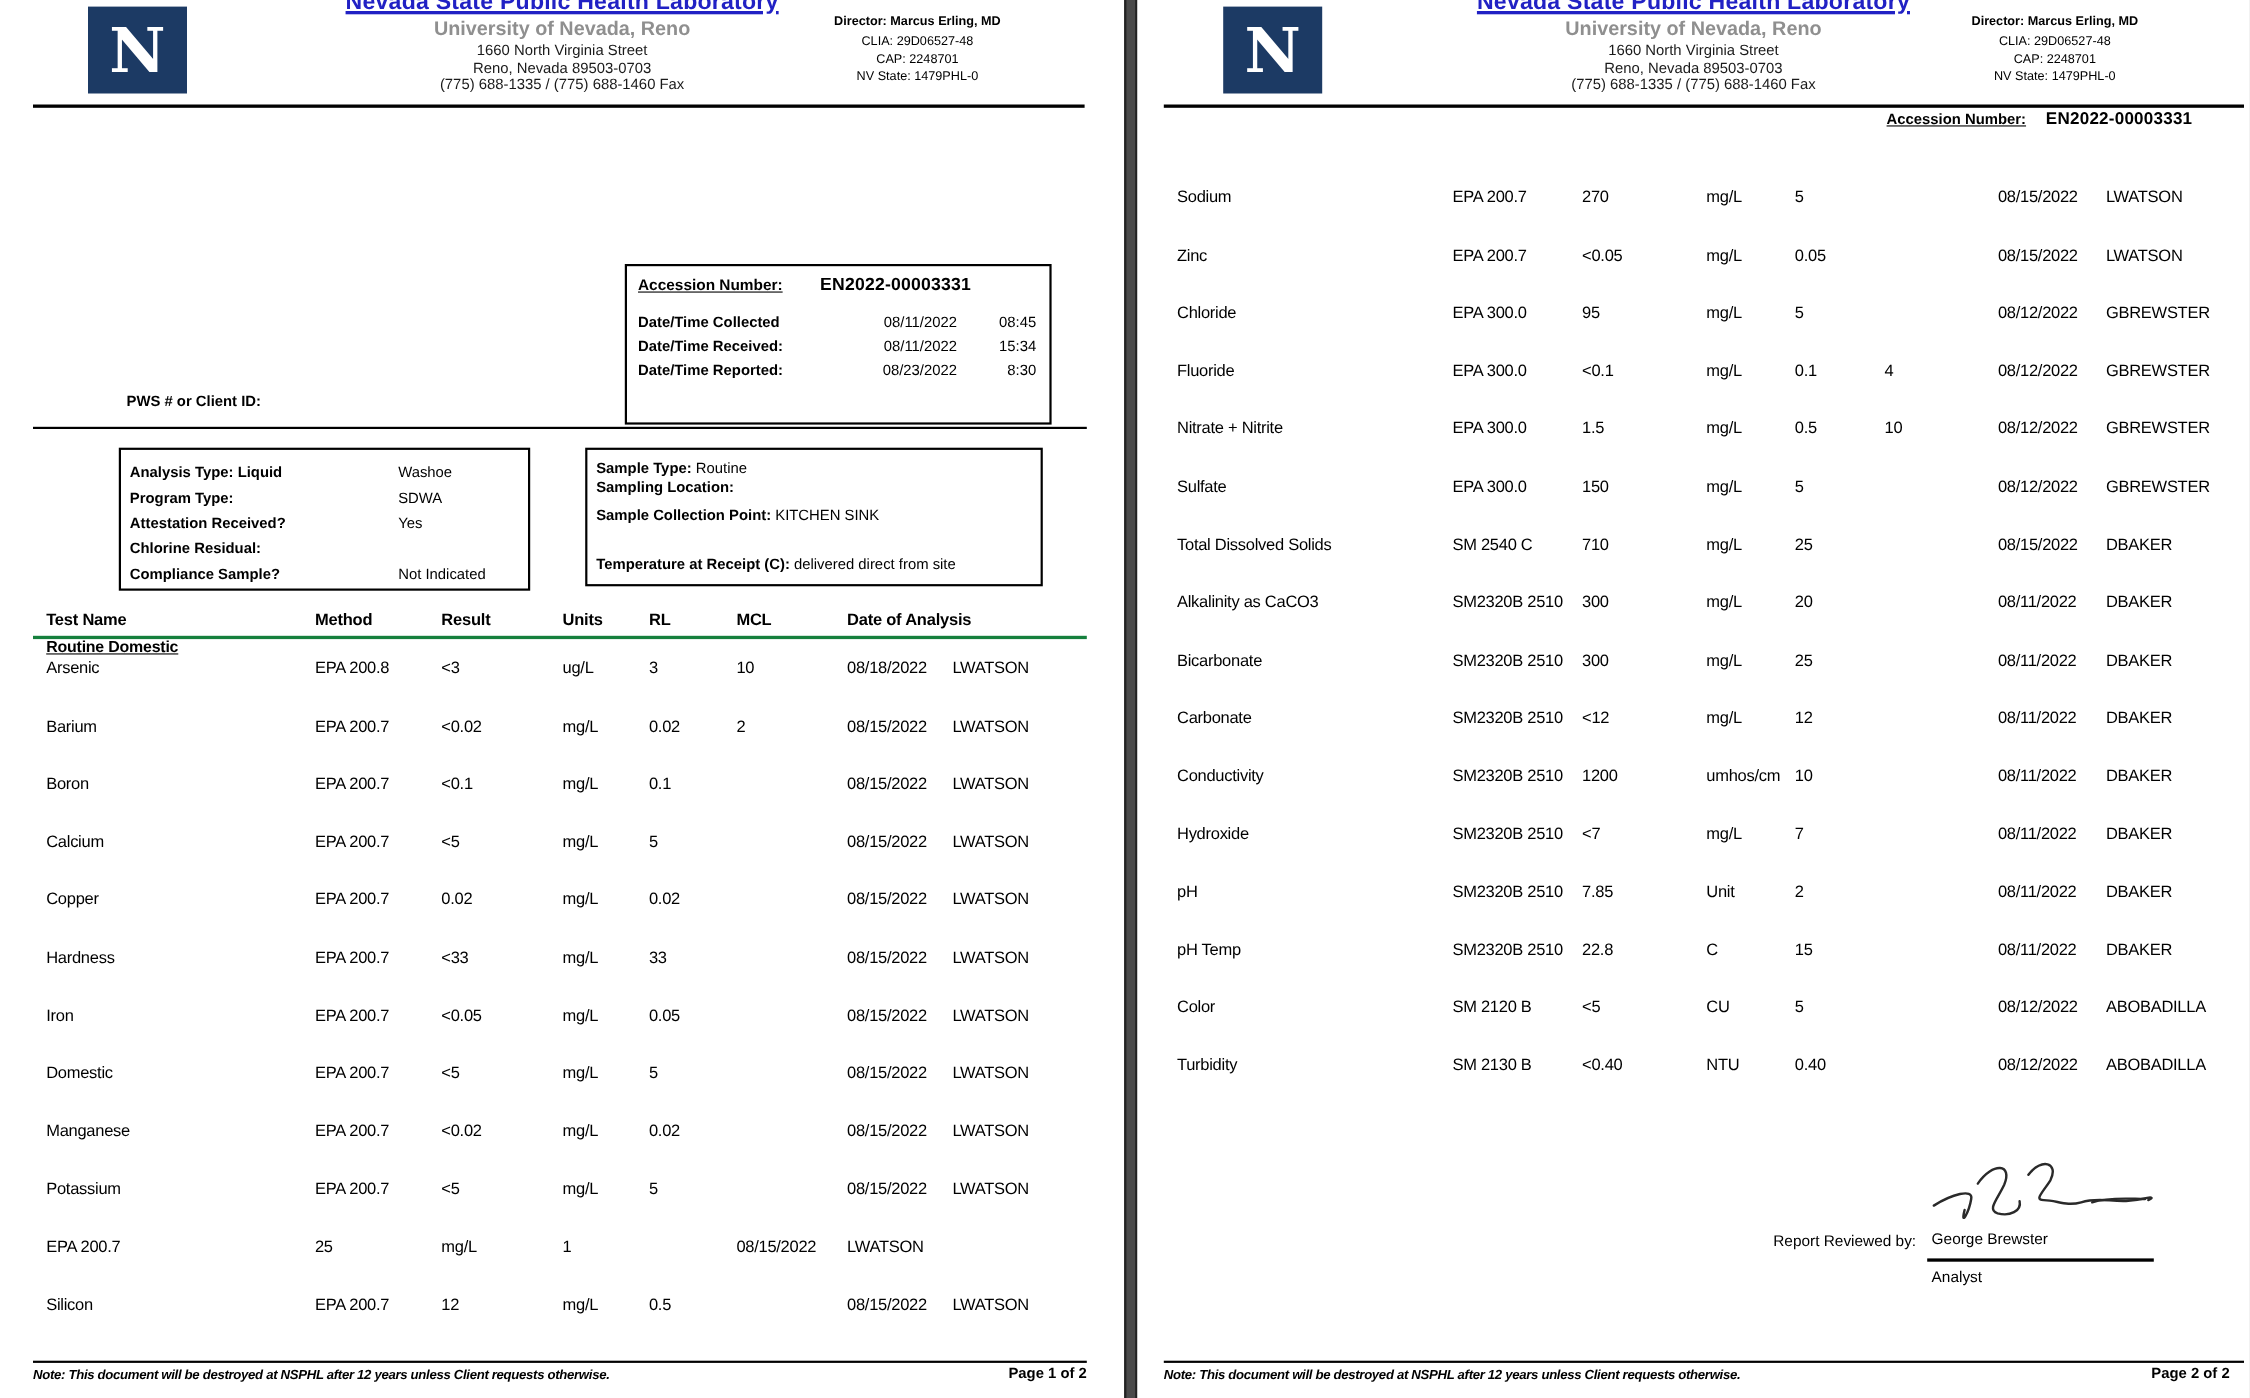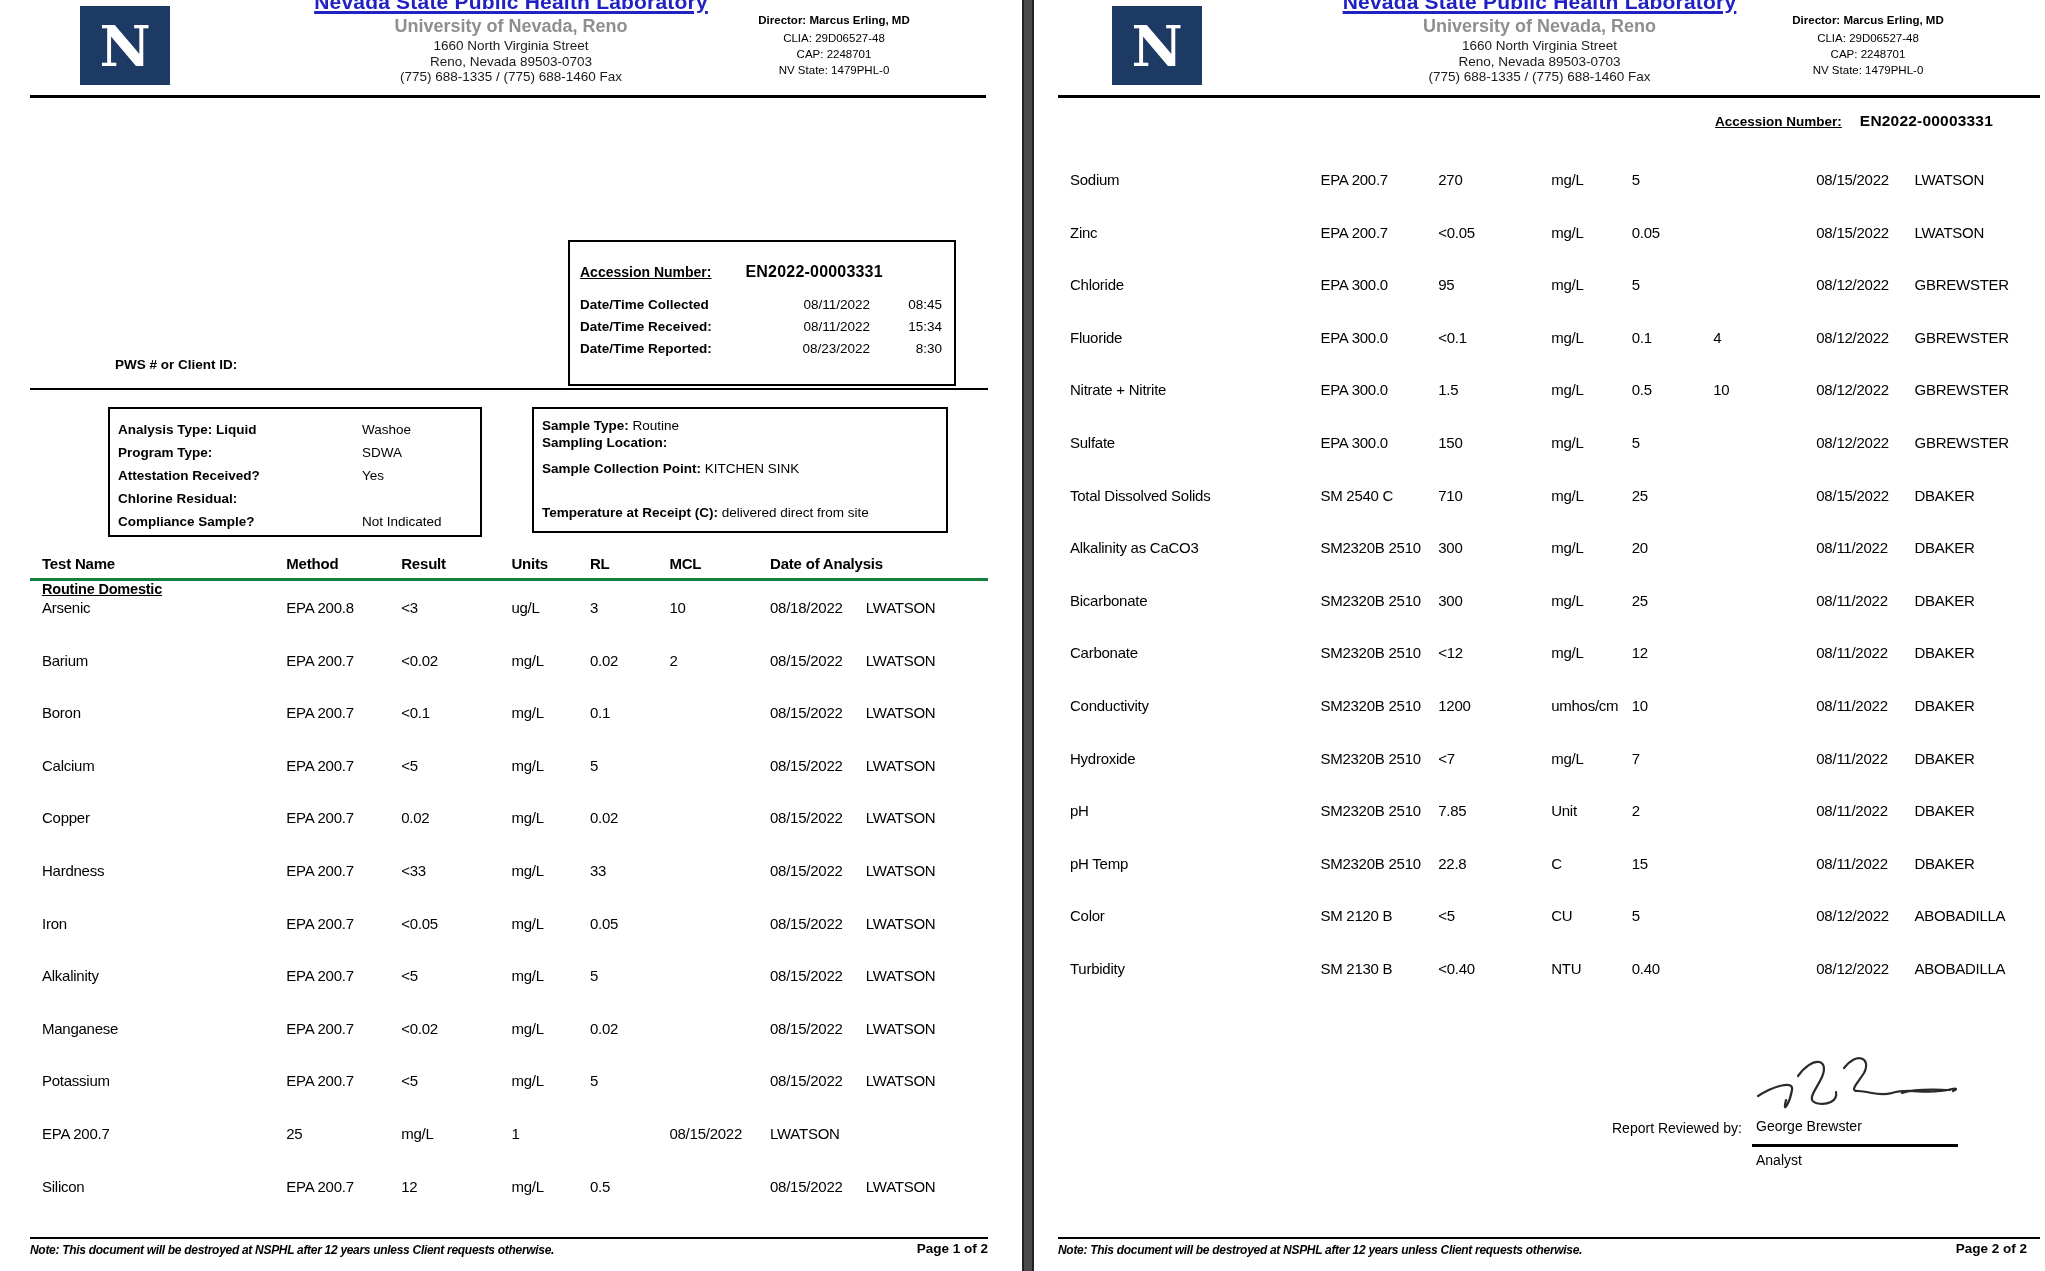--- a/index.html
+++ b/index.html
@@ -24,21 +24,21 @@
   .dir-block{position:absolute;top:12px;left:728px;width:212px;text-align:center;
              font-size:11.5px;line-height:16px;}
   .dir-block .dline{font-weight:bold;margin-bottom:2px;}
   .hdr-rule{position:absolute;height:3px;background:#000;}
 
   
   .acc-box{position:absolute;left:568px;top:240px;width:388px;height:146px;
            border:2px solid #000;box-sizing:border-box;padding:9px 12px 0 10px;}
   .acc-line1{display:flex;align-items:baseline;gap:34px;}
   .acc-label{font-size:14px;font-weight:bold;text-decoration:underline;}
-  .acc-num{font-size:16px;font-weight:bold;letter-spacing:.2px;margin-top:12px;}
+  .acc-num{font-size:16px;font-weight:bold;letter-spacing:.2px;}
   .acc-row{display:flex;align-items:baseline;margin-top:7px;font-size:13.5px;}
   .acc-row .al{font-weight:bold;width:172px;}
   .acc-row .ad{width:118px;text-align:right;}
   .acc-row .at{flex:1;text-align:right;}
   .acc-line1{margin-bottom:16px;}
 
   
   .acc-line2{position:absolute;top:100px;right:52px;display:flex;align-items:baseline;gap:18px;}
 
   .pws{position:absolute;left:115px;top:357px;font-size:13.5px;font-weight:bold;}
@@ -246,21 +246,21 @@
           <div>EPA 200.7</div>
           <div>&lt;0.05</div>
           <div>mg/L</div>
           <div>0.05</div>
           <div></div>
           <div>08/15/2022</div>
           <div>LWATSON</div>
         </div>
 
         <div class="trow tgrid">
-          <div>Alkalinity</div>
+          <div>Domestic</div>
           <div>EPA 200.7</div>
           <div>&lt;5</div>
           <div>mg/L</div>
           <div>5</div>
           <div></div>
           <div>08/15/2022</div>
           <div>LWATSON</div>
         </div>
 
         <div class="trow tgrid">

